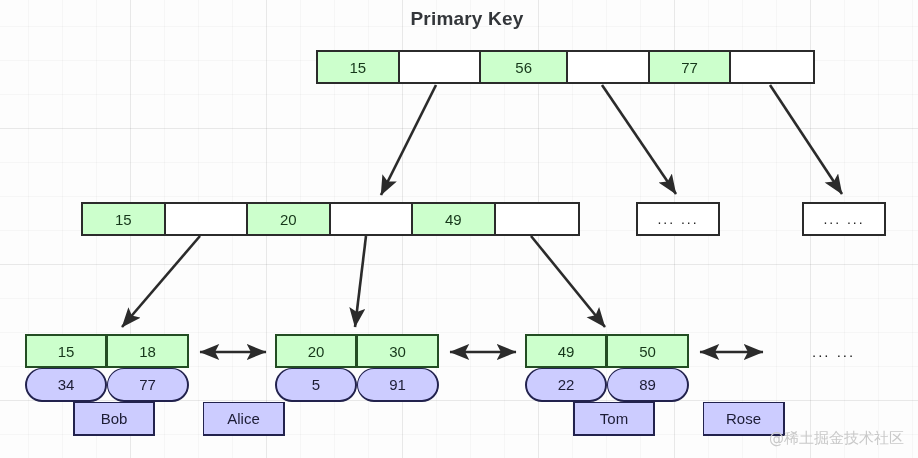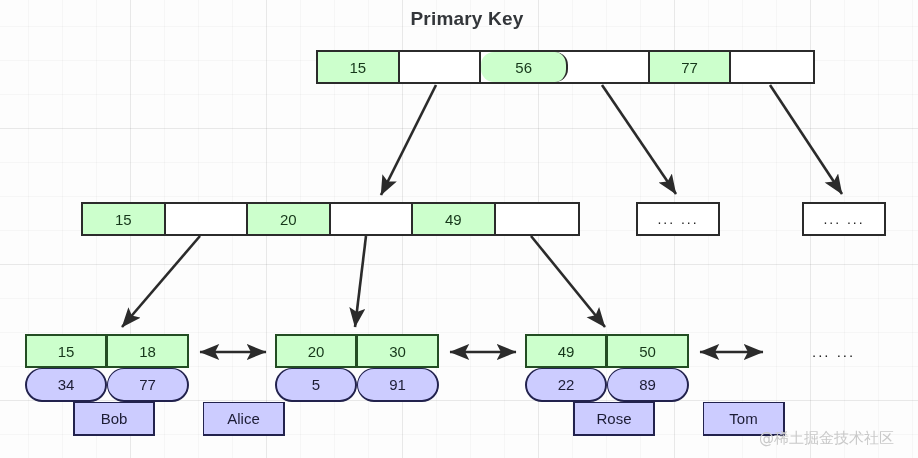--- a/index.html
+++ b/index.html
@@ -85,21 +85,21 @@
     background:#ccccff;
     border:2.2px solid #22224d;
     color:#1c1c34;
   }
   .leaf .row.data .cell + .cell{border-left-width:1.4px;}
   .leaf .row.data + .row.data .cell{border-top-width:1.4px;margin-left:48px;}
   .leaf .row.keys + .row.data .cell{border-top-width:1.6px;border-radius:17px;}
 
   
   #watermark{
-    position:absolute;right:24px;bottom:10px;
+    position:absolute;right:14px;bottom:10px;
     font-size:15px;color:#c9c9c9;
     font-family:"DejaVu Sans",sans-serif;
     white-space:nowrap;
   }
   svg#edges{
     position:absolute;left:0;top:0;width:918px;height:458px;
     pointer-events:none;
   }
 </style>
 </head>
@@ -150,21 +150,21 @@
       <line x1="450" y1="352" x2="516" y2="352" marker-end="url(#ah)" marker-start="url(#ah-start)"></line>
     </g>
     <g stroke="#2b2b2b" stroke-width="2.6" fill="none">
       <line x1="700" y1="352" x2="763" y2="352" marker-end="url(#ah)" marker-start="url(#ah-start)"></line>
     </g>
   </svg>
 
   <div class="index-node" id="root-node" style="left:316px;top:50px;width:499px;height:34px;">
     <div class="cell key" style="width:83px;">15</div>
     <div class="cell ptr" style="width:83px;"></div>
-    <div class="cell key" style="width:88px;border-radius:13px;">56</div>
+    <div class="cell key" style="width:88px;">56</div>
     <div class="cell ptr" style="width:83px;"></div>
     <div class="cell key" style="width:83px;">77</div>
     <div class="cell ptr" style="width:83px;"></div>
   </div>
 
   <div class="index-node" id="internal-node" style="left:81px;top:202px;width:499px;height:34px;">
     <div class="cell key" style="width:83px;">15</div>
     <div class="cell ptr" style="width:83px;"></div>
     <div class="cell key" style="width:83px;">20</div>
     <div class="cell ptr" style="width:83px;"></div>
@@ -204,22 +204,22 @@
   <div class="leaf" style="left:525px;top:334px;">
     <div class="row keys">
       <div class="cell">49</div>
       <div class="cell">50</div>
     </div>
     <div class="row data">
       <div class="cell">22</div>
       <div class="cell">89</div>
     </div>
     <div class="row data">
+      <div class="cell">Tom</div>
       <div class="cell">Rose</div>
-      <div class="cell">Tom</div>
     </div>
   </div>
 
   <div class="plain-dots" style="left:812px;top:343px;">... ...</div>
 
   <div id="watermark">@稀土掘金技术社区</div>
 
 </div>
 
 </body></html>

